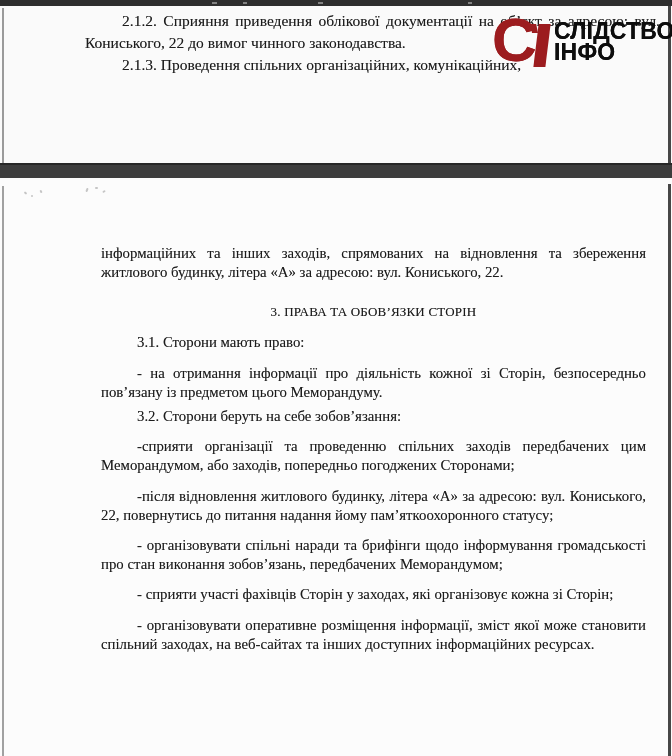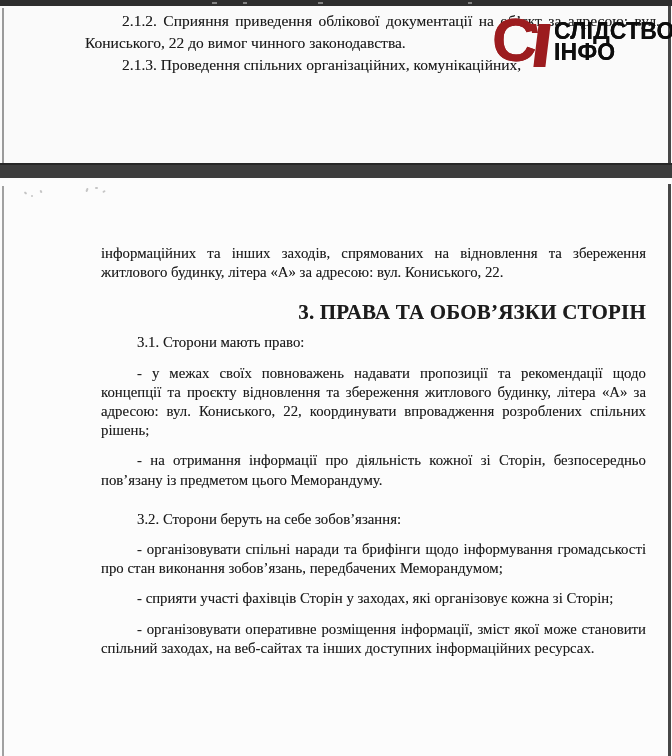--- a/index.html
+++ b/index.html
@@ -27,24 +27,24 @@
   .edge-l2{left:2px;top:186px;width:2px;height:570px;background:#7a7a7a;opacity:.7;}
   .edge-r1{left:668px;top:0;width:3px;height:163px;background:#474747;}
   .edge-r2{left:668px;top:184px;width:3px;height:572px;background:#474747;}
   
   .p1text{padding:4px 12px 0 85px;font-size:15.5px;line-height:22px;}
   .p2text{padding:66px 26px 0 101px;font-size:14.8px;line-height:19.2px;}
   .para{margin:0;text-shadow:0 0 .4px rgba(20,20,20,.4);}
   .just{text-align:justify;text-justify:inter-word;}
   .indent1{text-indent:37px;}
   .indent2{text-indent:36px;margin-top:11px;}
-  .mt4{margin-top:20px;}
+  .mt4{margin-top:5px;}
   .heading{
-    margin:20px 0 8px 0;font-size:21px;line-height:20px;font-weight:bold;
-    text-align:right;letter-spacing:.2px;text-shadow:0 0 .4px rgba(20,20,20,.45);
+    margin:20px 0 8px 0;font-size:13px;line-height:20px;font-weight:normal;
+    text-align:center;letter-spacing:.2px;text-shadow:0 0 .4px rgba(20,20,20,.45);
   }
   
   .logo{position:absolute;top:10px;right:8px;width:172px;height:56px;z-index:6;
         font-family:"Liberation Sans","DejaVu Sans",sans-serif;}
   .logo-c{
     position:absolute;left:0;top:-6px;
     font-size:62px;font-weight:bold;color:#9c1c1f;line-height:60px;
     letter-spacing:-2px;text-shadow:0 0 .5px #9c1c1f;
   }
   .logo-i{
@@ -104,23 +104,24 @@
         <i class="m2"></i>
         <i class="m3"></i>
       <i class="m4"></i>
         <i class="m5"></i>
         <i class="m6"></i>
     </div>
     <div class="p2text">
       <p class="para just">інформаційних та інших заходів, спрямованих на відновлення та збереження житлового будинку, літера «А» за адресою: вул. Кониського, 22.</p>
       <h2 class="heading">3. ПРАВА ТА ОБОВ’ЯЗКИ СТОРІН</h2>
       <p class="para just indent2">3.1.  Сторони мають право:</p>
-      <p class="para just indent2">- у межах своїх повноважень надавати пропозиції та рекомендації щодо концепції та проєкту відновлення та збереження  житлового будинку, літера «А» за адресою: вул. Кониського, 22, координувати впровадження розроблених спільних рішень;</p>
       <p class="para just indent2">- на отримання інформації про діяльність кожної зі Сторін, безпосередньо пов’язану із предметом цього Меморандуму.</p>
       <p class="para just indent2 mt4">3.2.  Сторони беруть на себе зобов’язання:</p>
+      <p class="para just indent2">-сприяти організації та проведенню спільних заходів передбачених цим Меморандумом, або заходів, попередньо погоджених Сторонами;</p>
+      <p class="para just indent2">-після відновлення житлового будинку, літера «А» за адресою: вул. Кониського, 22, повернутись до питання надання йому пам’яткоохоронного статусу;</p>
       <p class="para just indent2">- організовувати спільні наради та брифінги щодо інформування громадськості про стан виконання зобов’язань, передбачених Меморандумом;</p>
       <p class="para just indent2">- сприяти участі фахівців Сторін у заходах, які організовує кожна зі Сторін;</p>
       <p class="para just indent2">- організовувати оперативне розміщення інформації, зміст якої може становити спільний заходах, на веб-сайтах та інших доступних інформаційних ресурсах.</p>
     </div>
   </section>
 
   <div class="edge edge-l1"></div>
   <div class="edge edge-l2"></div>
   <div class="edge edge-r1"></div>
   <div class="edge edge-r2"></div>

